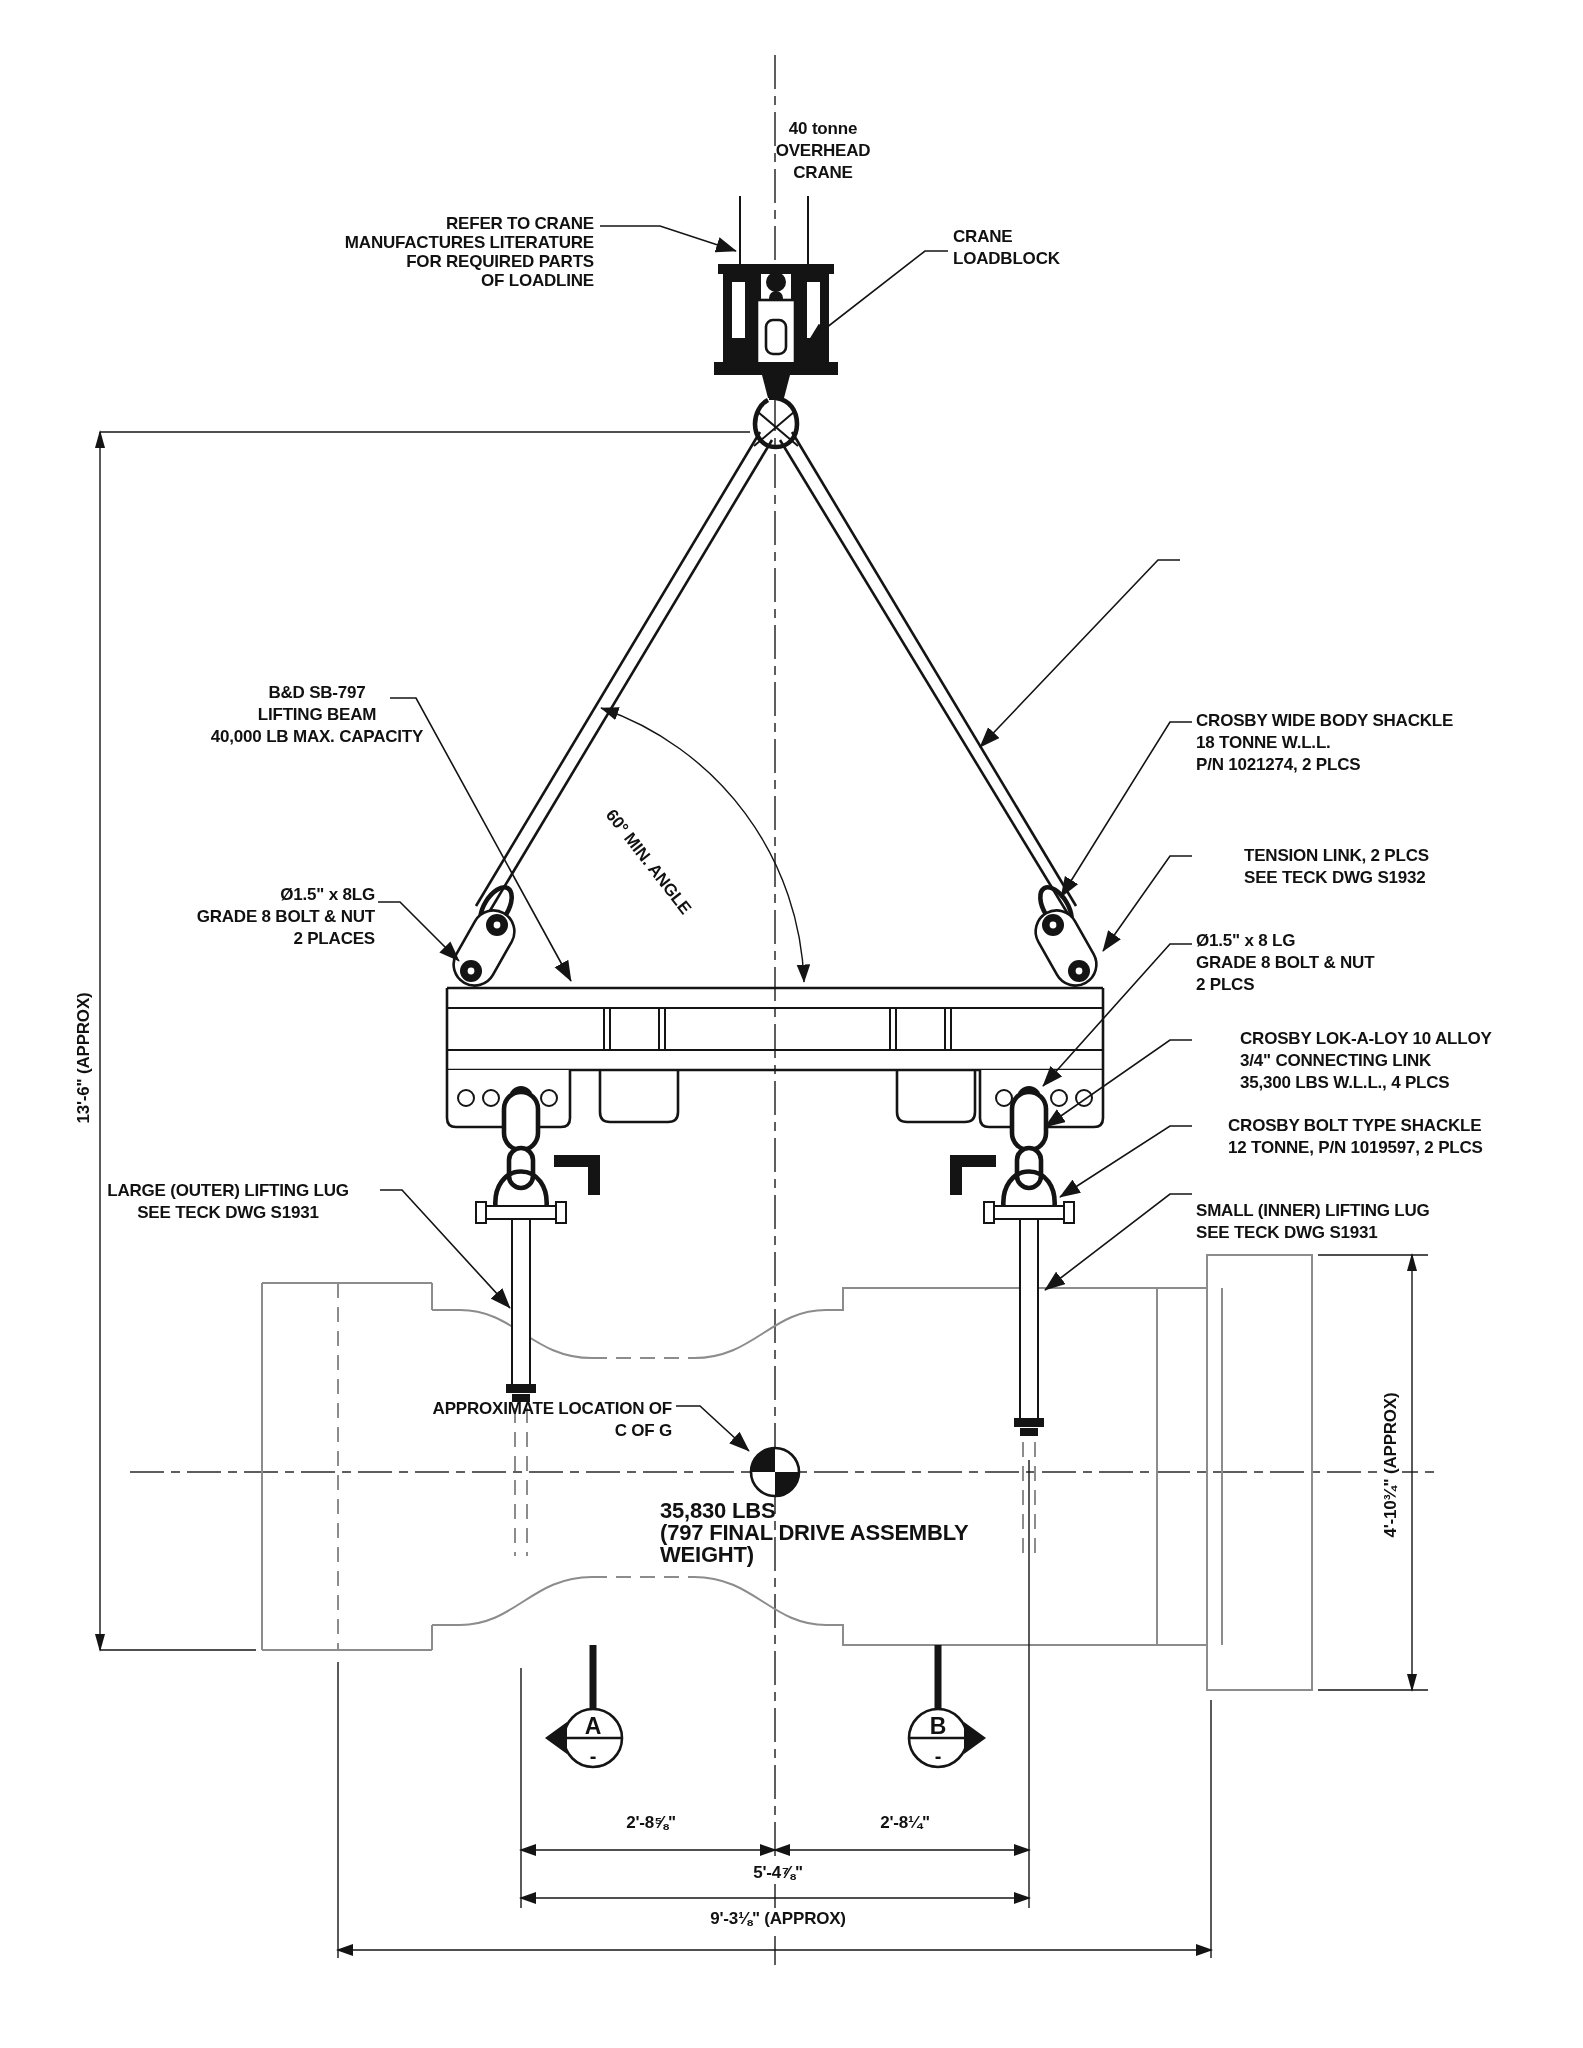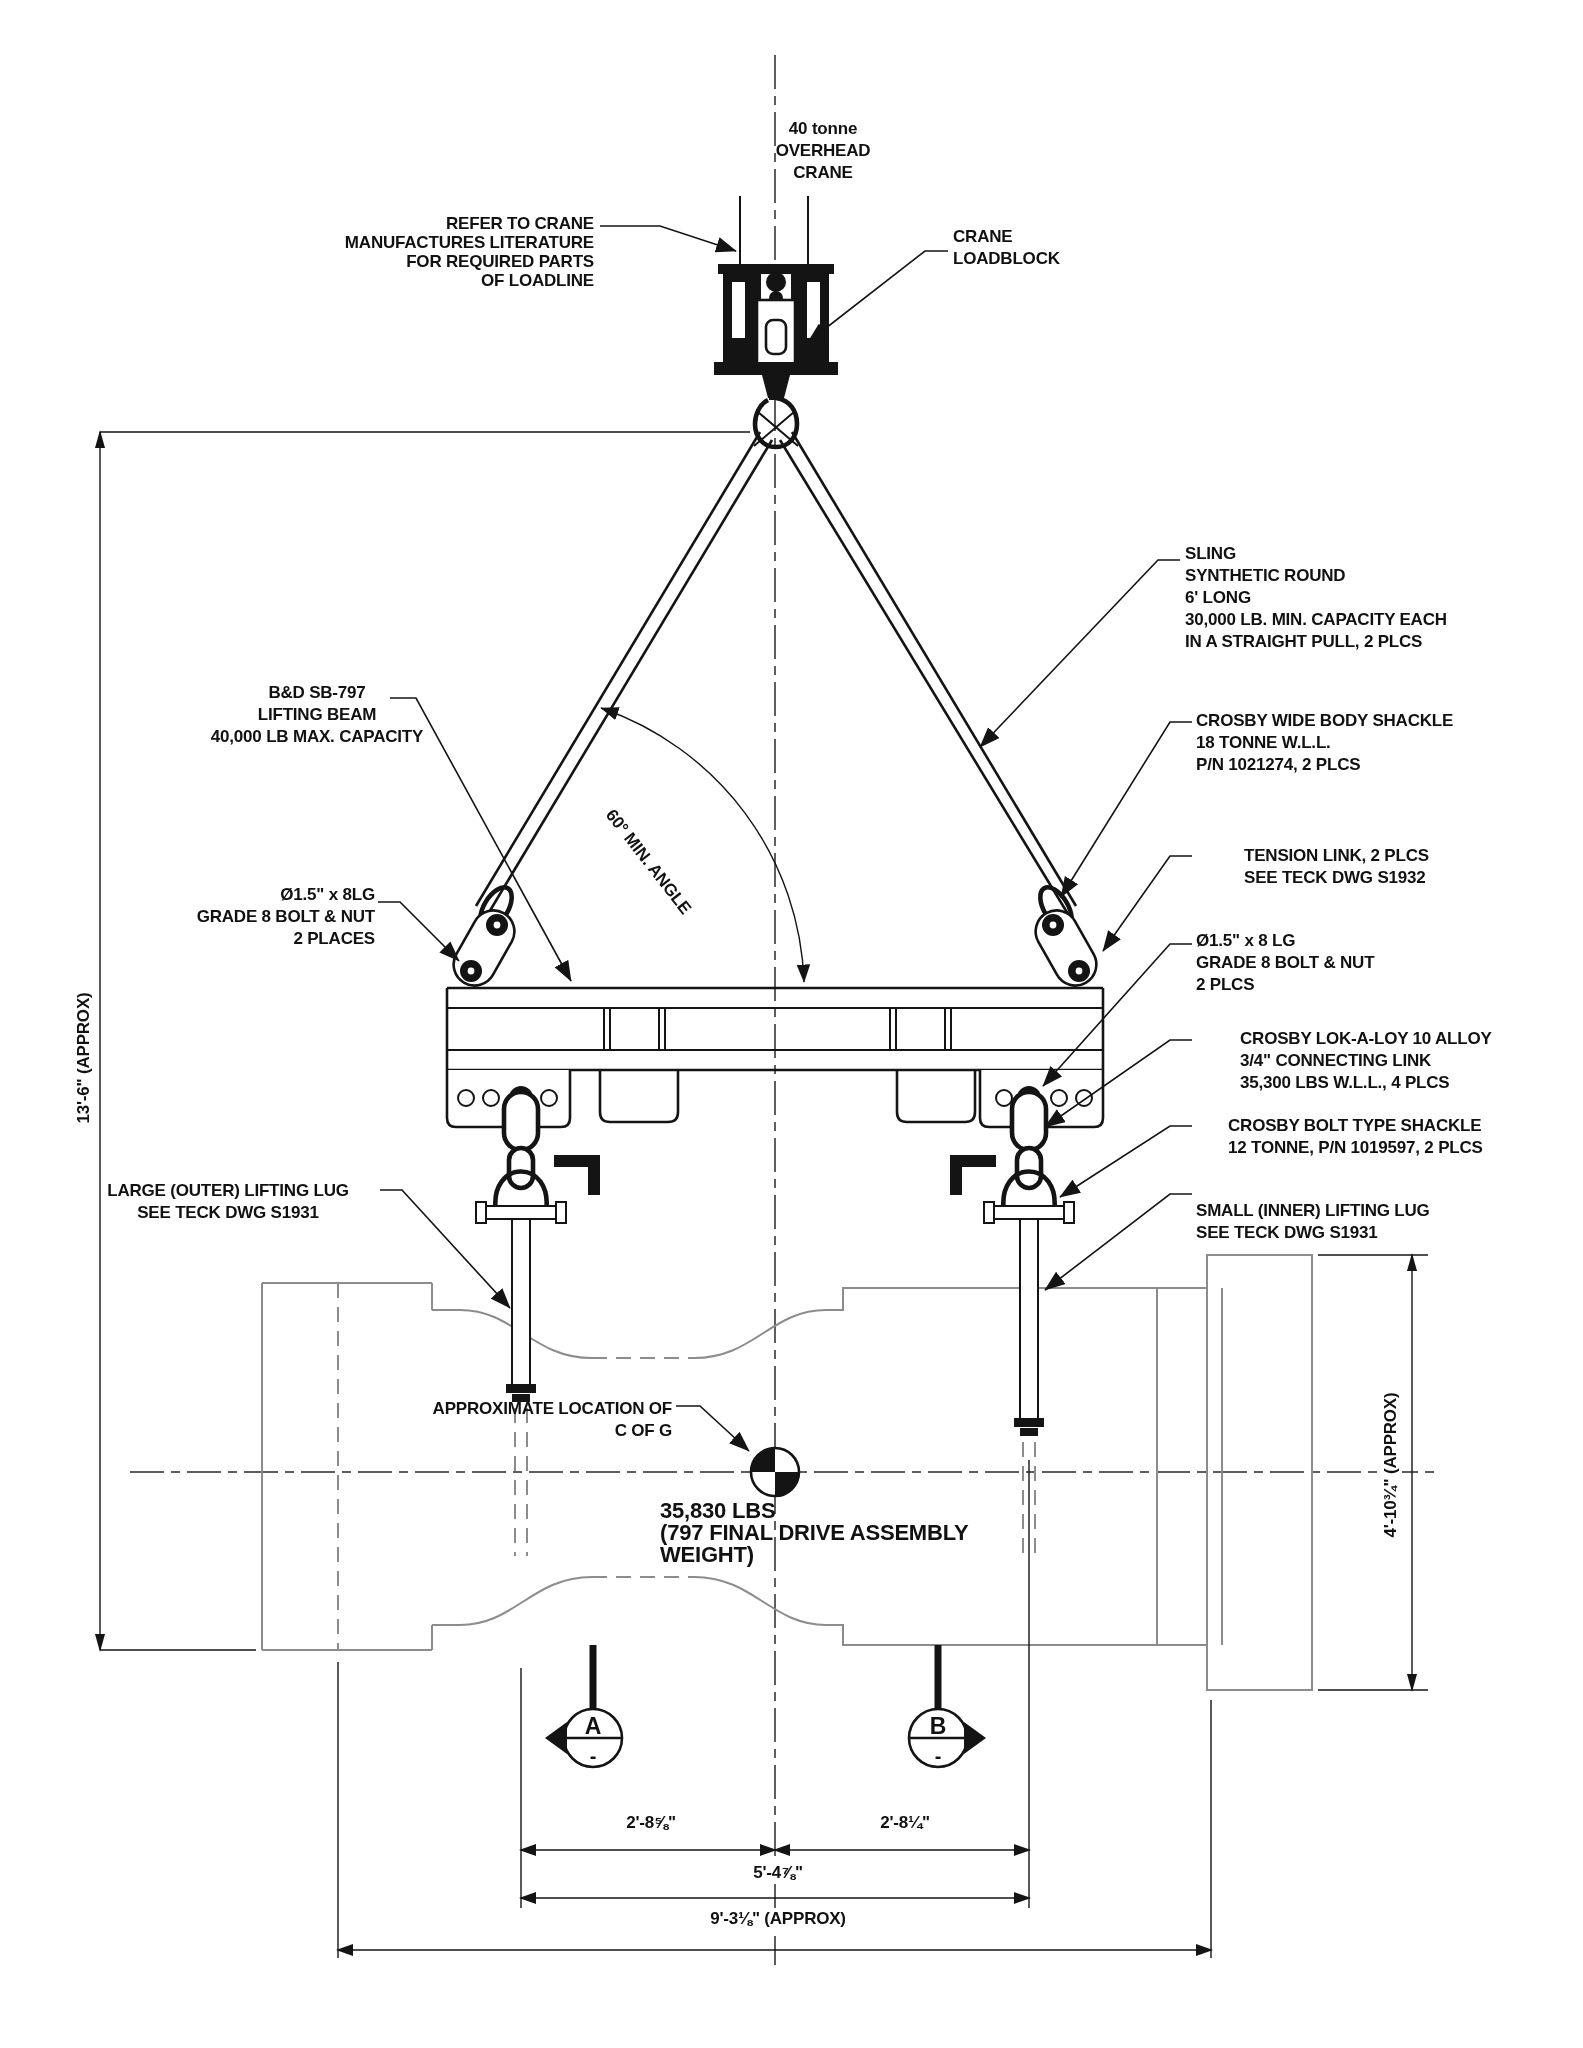--- a/index.html
+++ b/index.html
@@ -267,25 +267,20 @@
 CRANE</div>
 
 <div class="lbl r" style="right:989px;top:214px;width:300px;line-height:19px;">REFER TO CRANE
 MANUFACTURES LITERATURE
 FOR REQUIRED PARTS
 OF LOADLINE</div>
 
 <div class="lbl" style="left:953px;top:226px;width:180px;">CRANE
 LOADBLOCK</div>
 
-<div class="lbl" style="left:1185px;top:543px;width:320px;">SLING
-SYNTHETIC ROUND
-6' LONG
-30,000 LB. MIN. CAPACITY EACH
-IN A STRAIGHT PULL, 2 PLCS</div>
 
 <div class="lbl r" style="right:1126px;top:682px;width:280px;text-align:center;">B&amp;D SB-797
 LIFTING BEAM
 40,000 LB MAX. CAPACITY</div>
 
 <div class="lbl" style="left:1196px;top:710px;width:300px;">CROSBY WIDE BODY SHACKLE
 18 TONNE W.L.L.
 P/N 1021274, 2 PLCS</div>
 
 <div class="lbl" style="left:1244px;top:845px;width:280px;">TENSION LINK, 2 PLCS

